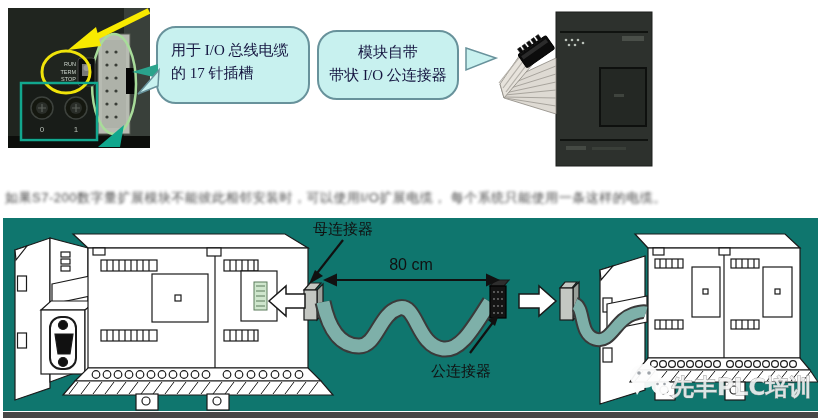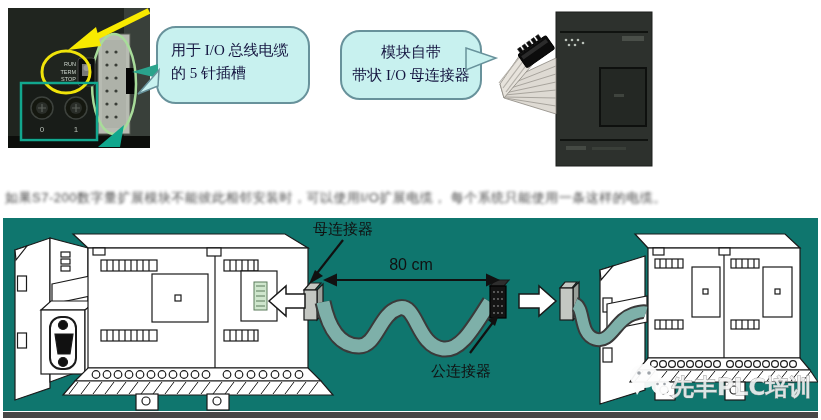--- a/index.html
+++ b/index.html
@@ -4,21 +4,21 @@
 <style>
   html,body{margin:0;padding:0;background:#fff;}
   .stage{position:relative;width:821px;height:420px;background:#ffffff;overflow:hidden;
          font-family:"Liberation Sans","DejaVu Sans",sans-serif;}
   .abs{position:absolute;}
   
   .bubble{position:absolute;background:#c8f1ef;border:2px solid #68929b;border-radius:20px;
           color:#14143f;font-family:"Liberation Serif","DejaVu Serif",serif;font-size:15px;
           line-height:1.55;box-sizing:border-box;}
   .bubble.b1{left:156px;top:26px;width:154px;height:78px;padding:11px 8px 0 13px;text-align:left;}
-  .bubble.b2{left:340px;top:30px;width:142px;height:70px;padding:9px 4px 0 4px;text-align:center;}
+  .bubble.b2{left:317px;top:30px;width:142px;height:70px;padding:9px 4px 0 4px;text-align:center;}
   
   .blurline{position:absolute;left:5px;top:189px;width:712px;height:22px;
             font-size:13px;letter-spacing:.5px;color:#303030;filter:blur(1.7px);opacity:.9;
             white-space:nowrap;overflow:hidden;}
   .diagram{position:absolute;left:3px;top:218px;width:815px;height:193px;background:#0f766e;}
   .bottombar{position:absolute;left:3px;top:412px;width:815px;height:6px;background:#474747;}
   svg{display:block;}
   text{user-select:none;}
 </style>
 </head>
@@ -82,30 +82,30 @@
     <g font-family="Liberation Sans,sans-serif" font-size="8" fill="#b6bdb4" text-anchor="middle">
       <text x="34" y="124">0</text>
       <text x="68" y="124">1</text>
     </g>
     <rect x="13" y="75" width="76" height="57" fill="none" stroke="#12a78e" stroke-width="2.5"></rect>
     <polygon points="90,139 116,117 112,139" fill="#10a78d"></polygon>
   </svg>
 
   <div class="bubble b1">
     <div>用于 I/O 总线电缆</div>
-    <div>的 5 针插槽</div>
+    <div>的 17 针插槽</div>
   </div>
   <svg class="abs" style="left:130px;top:56px" width="30" height="44" viewBox="0 0 30 44">
     <polygon points="28,8 28,22 2,16" fill="#2aa38c"></polygon>
     <polygon points="29,14 8,38 28,30" fill="#c8f1ef" stroke="#68929b" stroke-width="1.5"></polygon>
   </svg>
 
   <div class="bubble b2">
     <div>模块自带</div>
-    <div>带状 I/O 母连接器</div>
+    <div>带状 I/O 公连接器</div>
   </div>
   <svg class="abs" style="left:465px;top:42px" width="34" height="34" viewBox="0 0 34 34">
     <polygon points="1,6 31,16 1,28" fill="#c8f1ef" stroke="#68929b" stroke-width="1.5"></polygon>
   </svg>
 
   <svg class="abs" style="left:482px;top:6px" width="172" height="164" viewBox="0 0 172 164">
 
     <rect x="74" y="6" width="96" height="154" fill="#2d312d" stroke="#1c1f1c"></rect>
     <line x1="78" y1="26" x2="166" y2="26" stroke="#101310" stroke-width="2"></line>
     <g fill="#b9c0b8">

